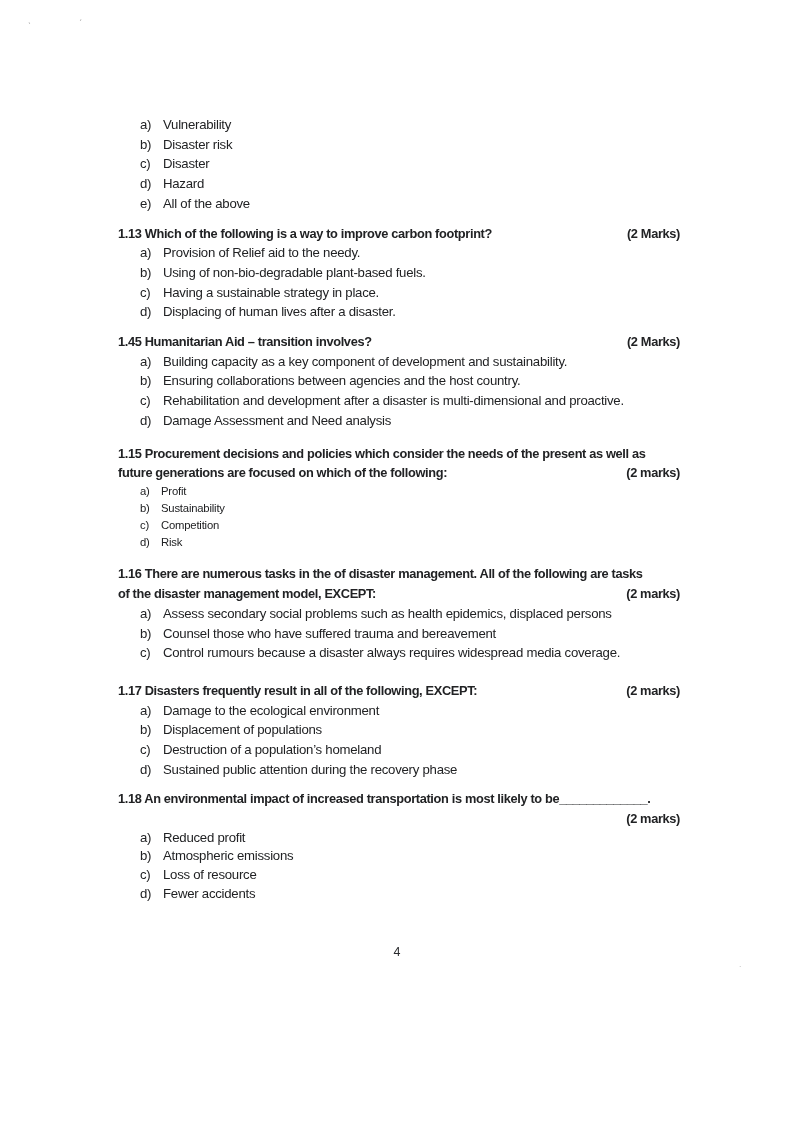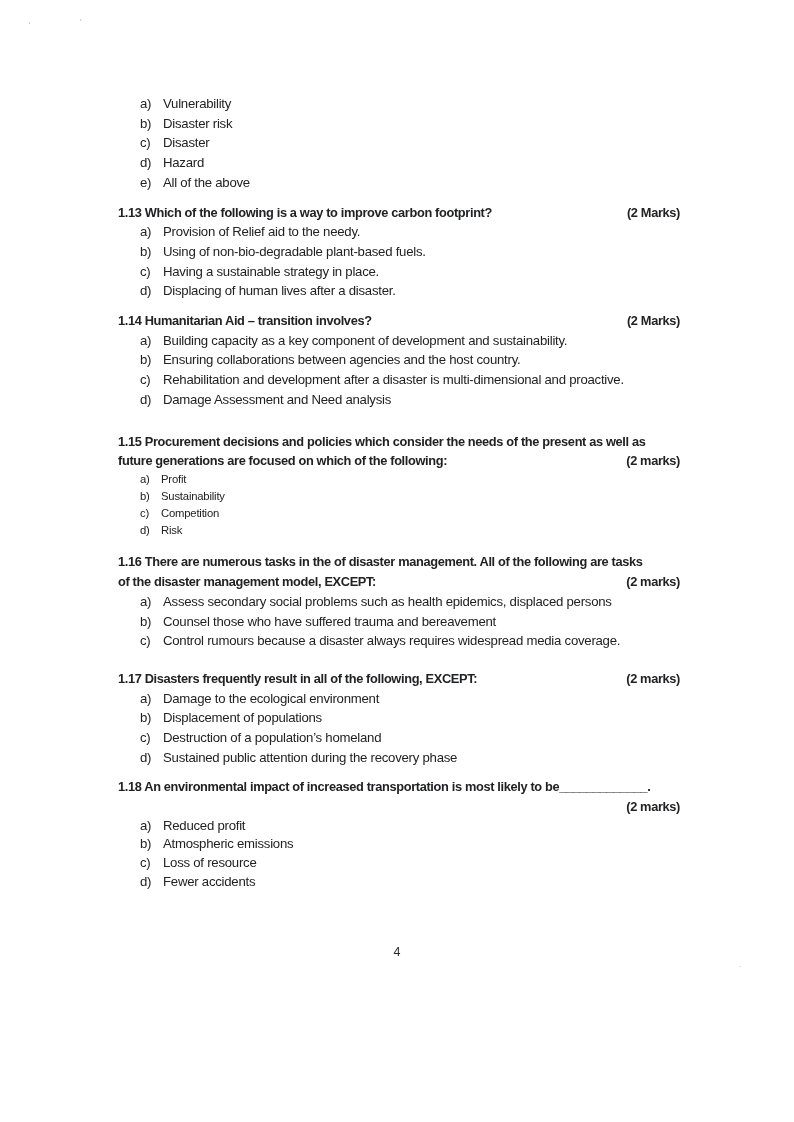--- a/index.html
+++ b/index.html
@@ -6,26 +6,26 @@
   .page{
     position:relative;
     width:794px;height:1122px;
     background:#ffffff;
     overflow:hidden;
     font-family:"Liberation Sans",sans-serif;
     color:#212224;
   }
   .content{
     position:absolute;
-    left:118px;top:94px;
+    left:118px;top:115px;
     width:562px;
   }
   .q{margin:0;padding:0;}
   .q + .q{margin-top:10px;}
-  .content .q:nth-of-type(4){margin-top:22px;}
+  .content .q:nth-of-type(4){margin-top:13px;}
   .content .q:nth-of-type(5){margin-top:13.5px;}
   .content .q:nth-of-type(6){margin-top:18px;}
   .hline{
     display:flex;
     justify-content:space-between;
     align-items:baseline;
     white-space:nowrap;
     font-weight:bold;
     font-size:12.8px;
     letter-spacing:-0.35px;
@@ -95,21 +95,21 @@
     <div class="opts">
           <div class="opt"><span class="olet">a)</span><span class="otext">Provision of Relief aid to the needy.</span></div>
           <div class="opt"><span class="olet">b)</span><span class="otext">Using of non-bio-degradable plant-based fuels.</span></div>
           <div class="opt"><span class="olet">c)</span><span class="otext">Having a sustainable strategy in place.</span></div>
           <div class="opt"><span class="olet">d)</span><span class="otext">Displacing of human lives after a disaster.</span></div>
         </div>
   </section>
       <section class="q">
     <div class="head">
           <div class="hline">
-            <span class="htext">1.14 Humanitarian Aid – transition involves?</span>
+            <span class="htext">1.45 Humanitarian Aid – transition involves?</span>
             <span class="marks">(2 Marks)</span>
           </div>
         </div>
     <div class="opts">
           <div class="opt"><span class="olet">a)</span><span class="otext">Building capacity as a key component of development and sustainability.</span></div>
           <div class="opt"><span class="olet">b)</span><span class="otext">Ensuring collaborations between agencies and the host country.</span></div>
           <div class="opt"><span class="olet">c)</span><span class="otext">Rehabilitation and development after a disaster is multi-dimensional and proactive.</span></div>
           <div class="opt"><span class="olet">d)</span><span class="otext">Damage Assessment and Need analysis</span></div>
         </div>
   </section>

